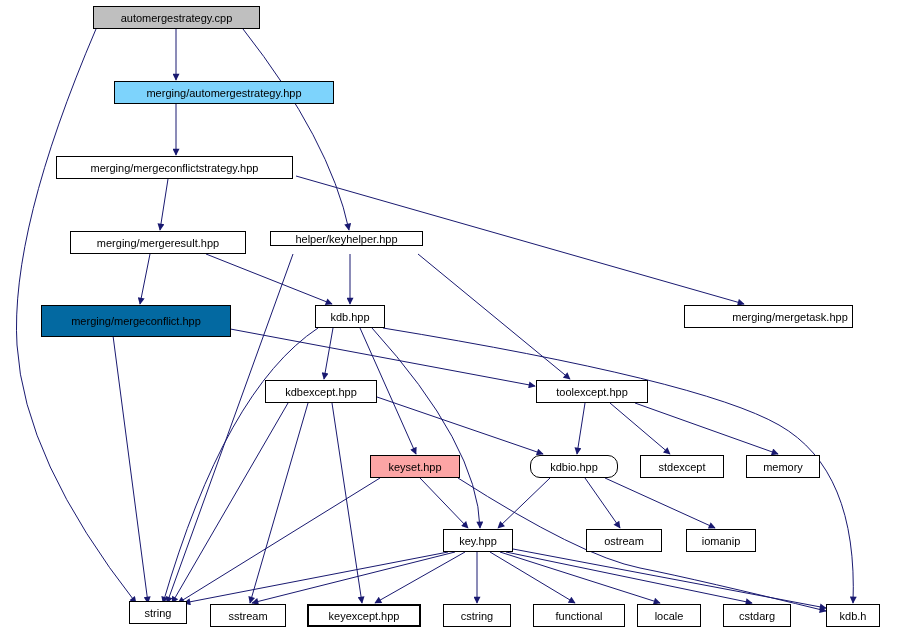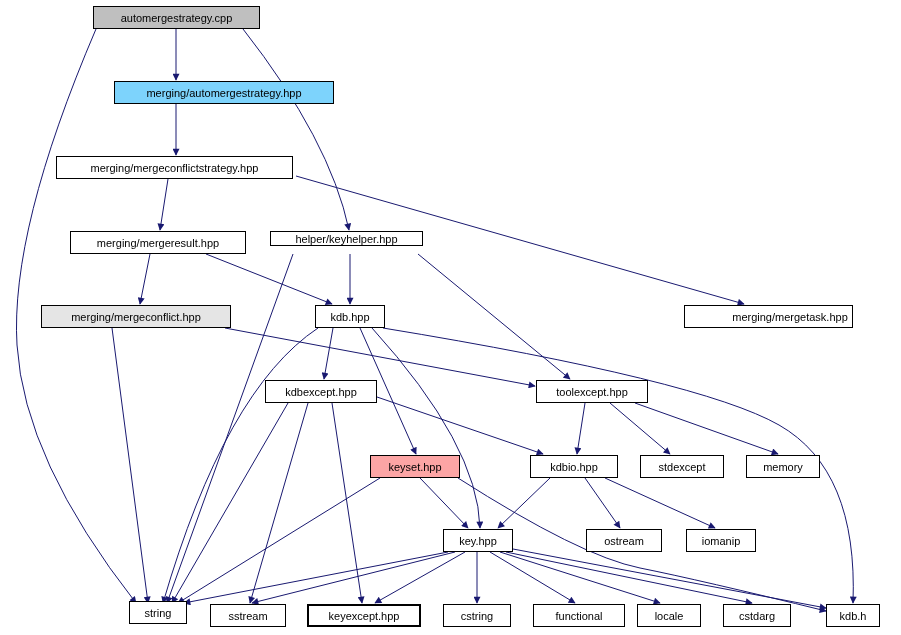--- a/index.html
+++ b/index.html
@@ -78,27 +78,27 @@
         <path d="M 506 552 L 752 603" class="edge" stroke="#191970" marker-end="url(#arrow)"></path>
         <path d="M 513 549 L 826 608" class="edge" stroke="#191970" marker-end="url(#arrow)"></path>
       </g>
   </svg>
   <div id="nodes">
       <div class="node current" style="left: 93px; top: 6px; width: 167px; height: 23px; border-color: rgb(0, 0, 0); background: rgb(191, 191, 191);">automergestrategy.cpp</div>
       <div class="node" style="left: 66px; top: 81px; width: 220px; height: 23px; border-color: rgb(0, 0, 0); background: #7dd3fc; margin-left: 48px;">merging/automergestrategy.hpp</div>
       <div class="node" style="left: 56px; top: 156px; width: 237px; height: 23px; border-color: rgb(0, 0, 0); background: rgb(255, 255, 255);">merging/mergeconflictstrategy.hpp</div>
       <div class="node" style="left: 70px; top: 231px; width: 176px; height: 23px; border-color: rgb(0, 0, 0); background: rgb(255, 255, 255);">merging/mergeresult.hpp</div>
       <div class="node" style="left: 270px; top: 231px; width: 153px; height: 15px; border-color: rgb(0, 0, 0); background: rgb(255, 255, 255);">helper/keyhelper.hpp</div>
-      <div class="node" style="left: 41px; top: 305px; width: 190px; height: 23px; border-color: rgb(0, 0, 0); background: #e5e5e5;">merging/mergeconflict.hpp</div>
+      <div class="node" style="left: 41px; top: 305px; width: 190px; height: 32px; border-color: rgb(0, 0, 0); background: #0369a1;">merging/mergeconflict.hpp</div>
       <div class="node" style="left: 315px; top: 305px; width: 70px; height: 23px; border-color: rgb(0, 0, 0); background: rgb(255, 255, 255);">kdb.hpp</div>
       <div class="node" style="left: 684px; top: 305px; width: 169px; height: 23px; border-color: rgb(0, 0, 0); background: rgb(255, 255, 255); padding-left: 43px;">merging/mergetask.hpp</div>
       <div class="node" style="left: 265px; top: 380px; width: 112px; height: 23px; border-color: rgb(0, 0, 0); background: rgb(255, 255, 255);">kdbexcept.hpp</div>
       <div class="node" style="left: 536px; top: 380px; width: 112px; height: 23px; border-color: rgb(0, 0, 0); background: rgb(255, 255, 255);">toolexcept.hpp</div>
       <div class="node" style="left: 370px; top: 455px; width: 90px; height: 23px; border-color: rgb(0, 0, 0); background: #fca5a5;">keyset.hpp</div>
-      <div class="node" style="left: 530px; top: 455px; width: 88px; height: 23px; border-color: rgb(0, 0, 0); background: rgb(255, 255, 255);">kdbio.hpp</div>
+      <div class="node" style="left: 530px; top: 455px; width: 88px; height: 23px; border-color: rgb(0, 0, 0); background: rgb(255, 255, 255); border-radius: 10px;">kdbio.hpp</div>
       <div class="node" style="left: 640px; top: 455px; width: 84px; height: 23px; border-color: rgb(0, 0, 0); background: rgb(255, 255, 255);">stdexcept</div>
       <div class="node" style="left: 746px; top: 455px; width: 74px; height: 23px; border-color: rgb(0, 0, 0); background: rgb(255, 255, 255);">memory</div>
       <div class="node" style="left: 443px; top: 529px; width: 70px; height: 23px; border-color: rgb(0, 0, 0); background: rgb(255, 255, 255);">key.hpp</div>
       <div class="node" style="left: 586px; top: 529px; width: 76px; height: 23px; border-color: rgb(0, 0, 0); background: rgb(255, 255, 255);">ostream</div>
       <div class="node" style="left: 686px; top: 529px; width: 70px; height: 23px; border-color: rgb(0, 0, 0); background: rgb(255, 255, 255);">iomanip</div>
       <div class="node" style="left: 129px; top: 601px; width: 58px; height: 23px; border-color: rgb(0, 0, 0); background: rgb(255, 255, 255);">string</div>
       <div class="node" style="left: 210px; top: 604px; width: 76px; height: 23px; border-color: rgb(0, 0, 0); background: rgb(255, 255, 255); text-align: center;">sstream</div>
       <div class="node bold" style="left: 307px; top: 604px; width: 114px; height: 23px; border-color: rgb(0, 0, 0); background: rgb(255, 255, 255);">keyexcept.hpp</div>
       <div class="node" style="left: 443px; top: 604px; width: 68px; height: 23px; border-color: rgb(0, 0, 0); background: rgb(255, 255, 255);">cstring</div>
       <div class="node" style="left: 533px; top: 604px; width: 92px; height: 23px; border-color: rgb(0, 0, 0); background: rgb(255, 255, 255);">functional</div>

